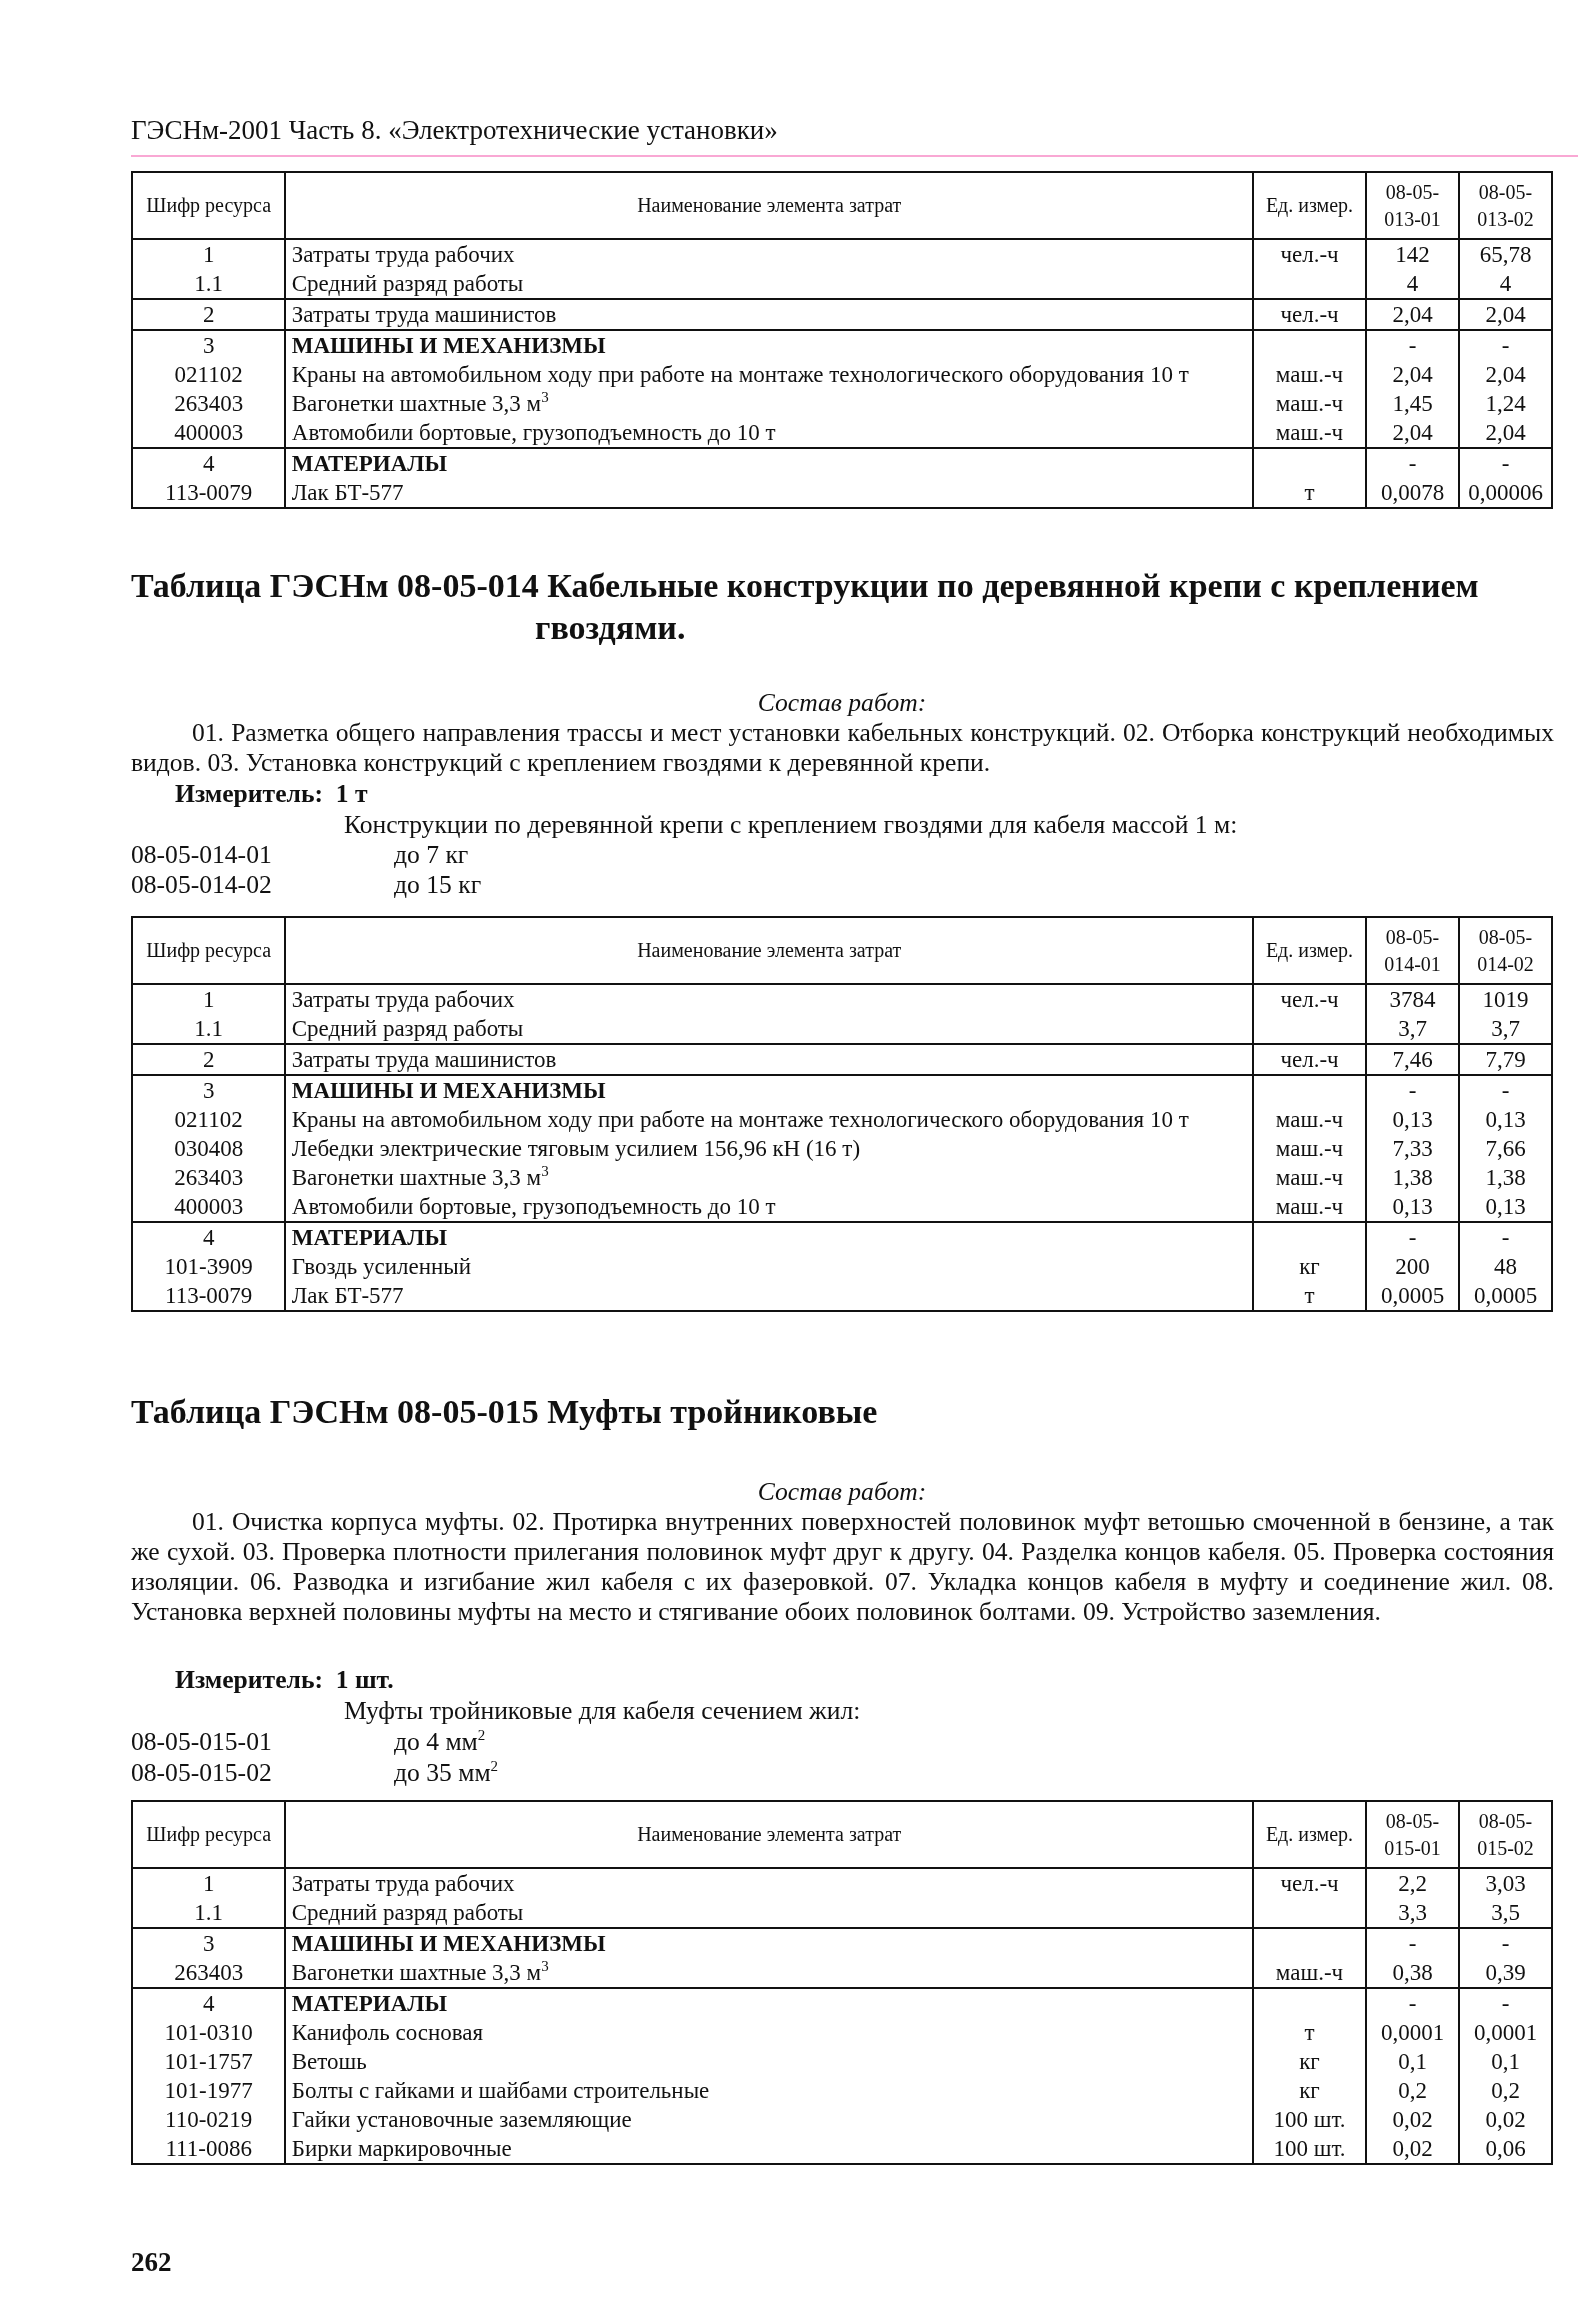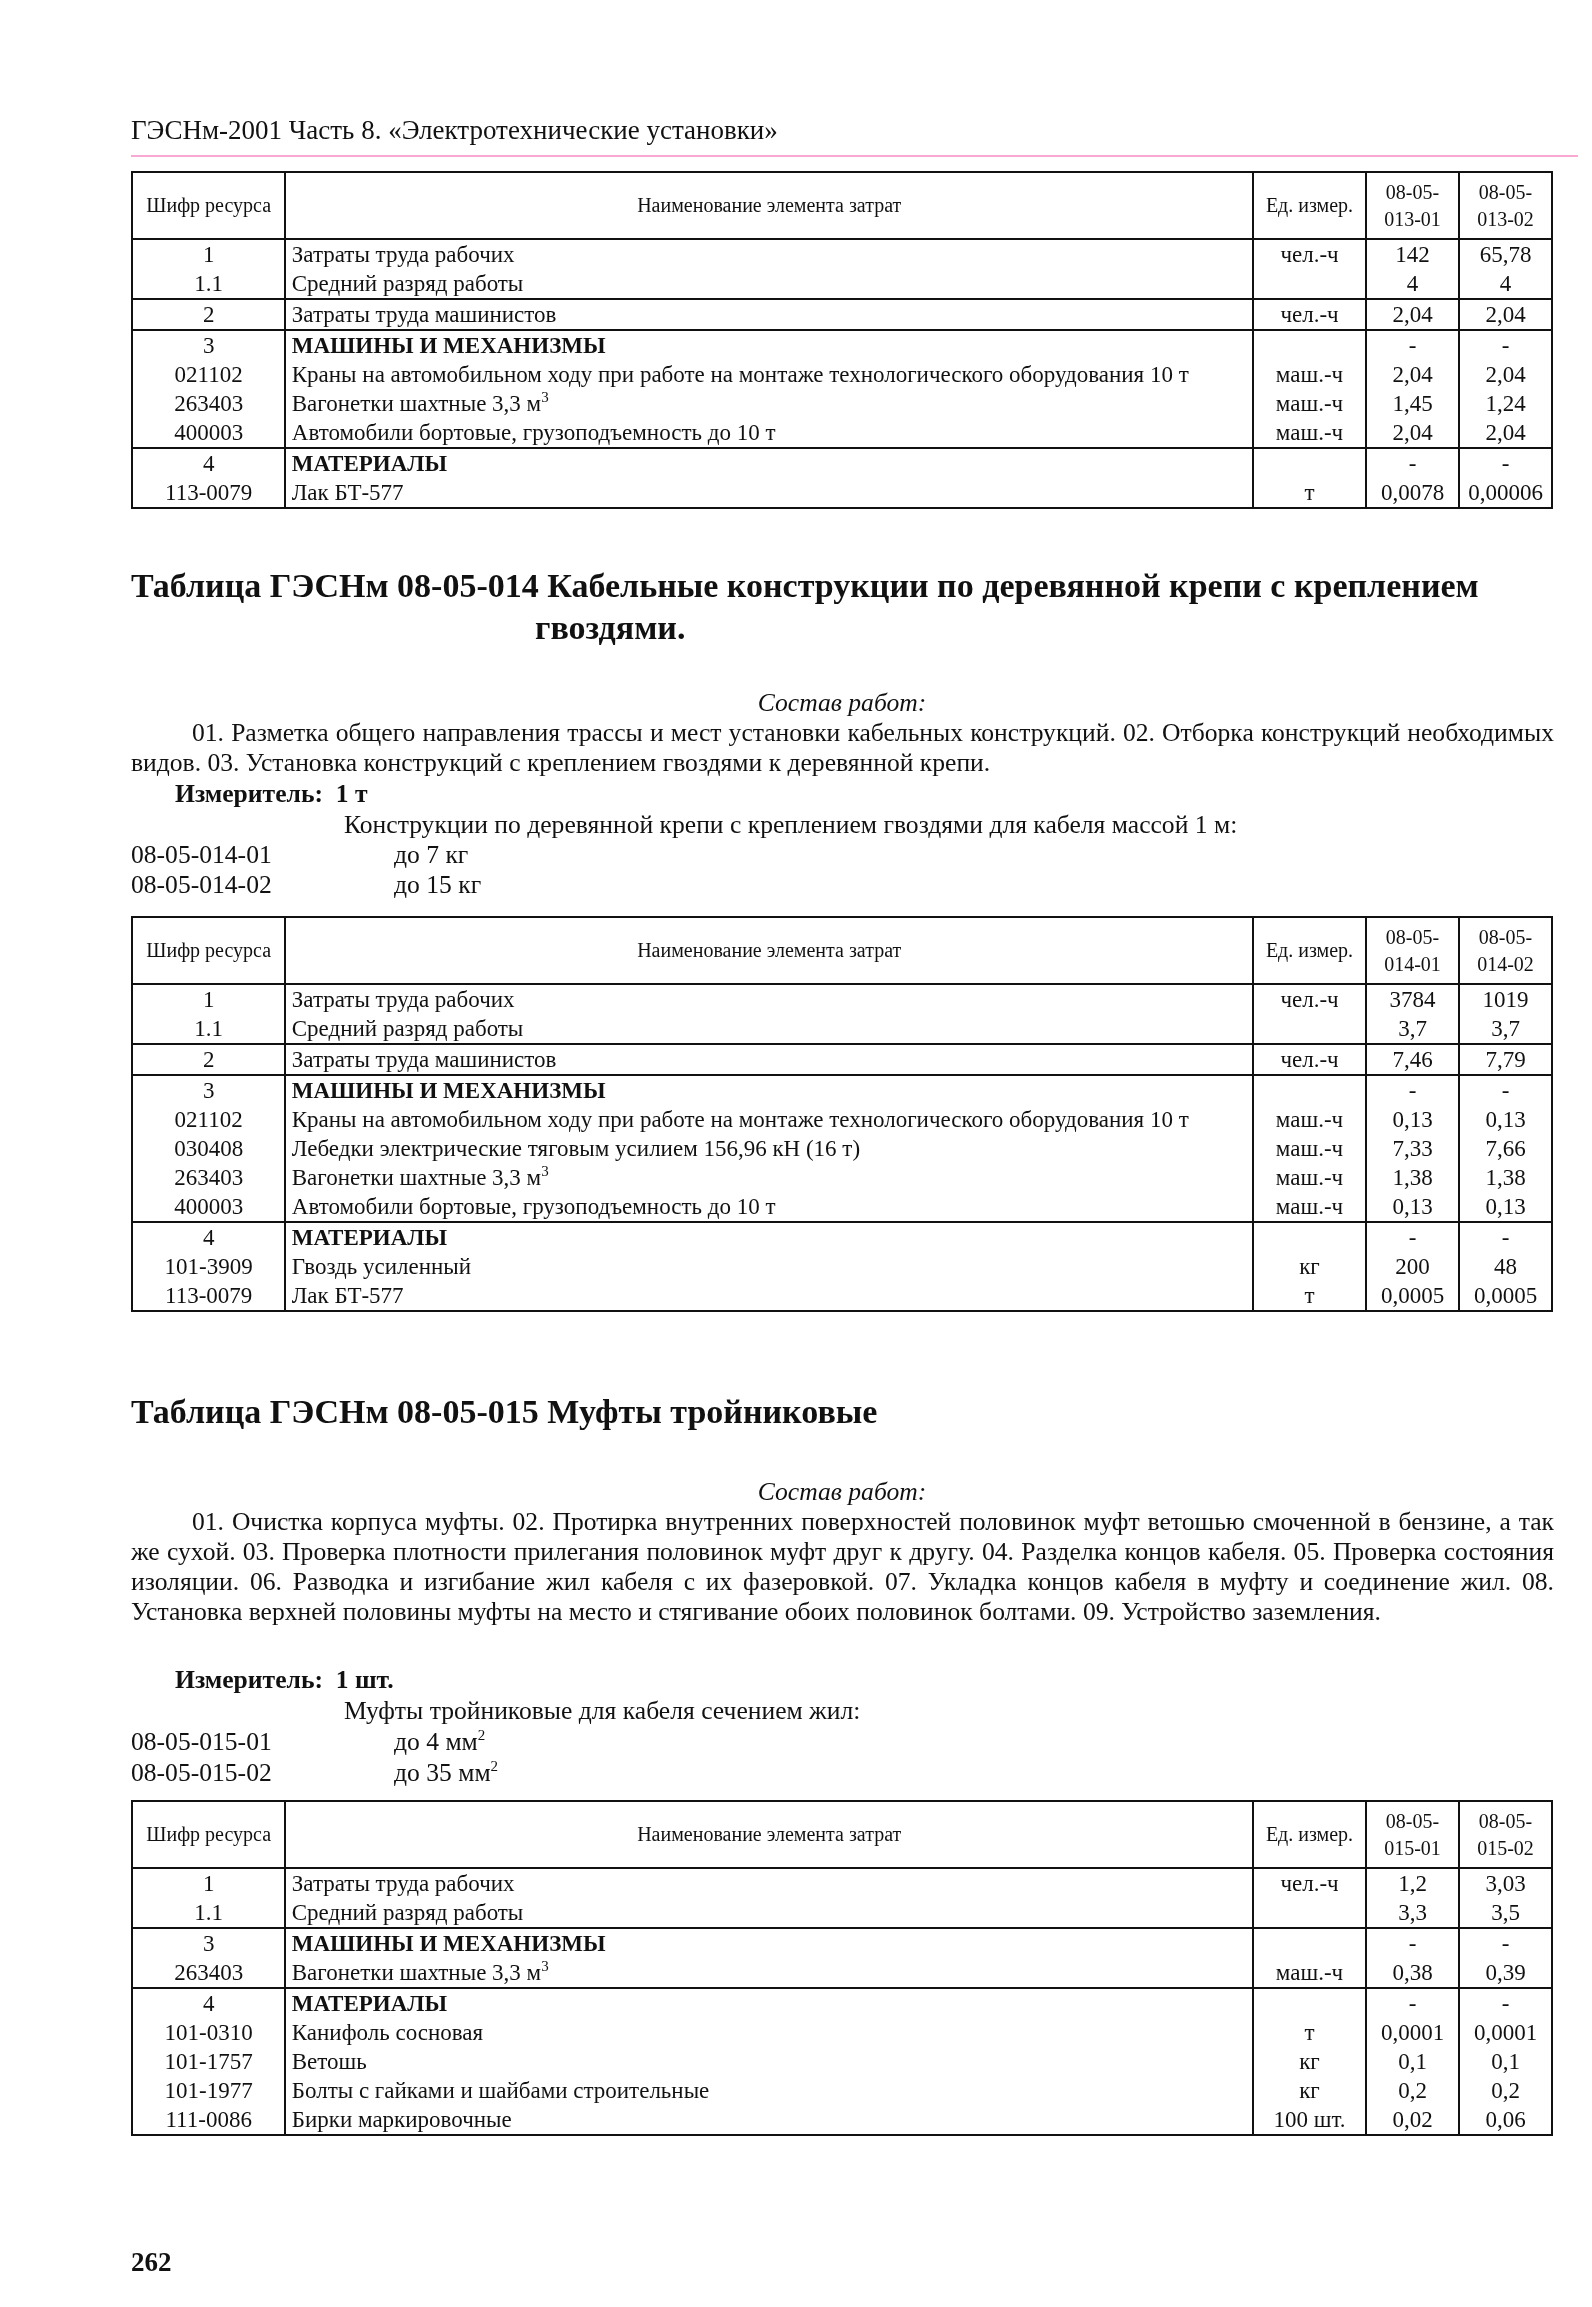--- a/index.html
+++ b/index.html
@@ -278,21 +278,21 @@
       <th class="c-unit">Ед. измер.</th>
       <th class="c-v"><span>08-05-</span><br><span>015-01</span></th>
       <th class="c-v"><span>08-05-</span><br><span>015-02</span></th>
     </tr>
   </thead>
   <tbody>
       <tr>
         <td class="code"><span>1</span></td>
         <td class="name"><span>Затраты труда рабочих</span></td>
         <td class="unit"><span>чел.-ч</span></td>
-        <td class="val"><span>1,2</span></td>
+        <td class="val"><span>2,2</span></td>
         <td class="val"><span>3,03</span></td>
       </tr>
       <tr class="grp-end">
         <td class="code"><span>1.1</span></td>
         <td class="name"><span>Средний разряд работы</span></td>
         <td class="unit"><span></span></td>
         <td class="val"><span>3,3</span></td>
         <td class="val"><span>3,5</span></td>
       </tr>
       <tr>
@@ -329,20 +329,27 @@
         <td class="unit"><span>кг</span></td>
         <td class="val"><span>0,1</span></td>
         <td class="val"><span>0,1</span></td>
       </tr>
       <tr>
         <td class="code"><span>101-1977</span></td>
         <td class="name"><span>Болты с гайками и шайбами строительные</span></td>
         <td class="unit"><span>кг</span></td>
         <td class="val"><span>0,2</span></td>
         <td class="val"><span>0,2</span></td>
+      </tr>
+      <tr>
+        <td class="code"><span>110-0219</span></td>
+        <td class="name"><span>Гайки установочные заземляющие</span></td>
+        <td class="unit"><span>100 шт.</span></td>
+        <td class="val"><span>0,02</span></td>
+        <td class="val"><span>0,02</span></td>
       </tr>
       <tr class="last">
         <td class="code"><span>111-0086</span></td>
         <td class="name"><span>Бирки маркировочные</span></td>
         <td class="unit"><span>100 шт.</span></td>
         <td class="val"><span>0,02</span></td>
         <td class="val"><span>0,06</span></td>
       </tr>
     </tbody>
 </table>

